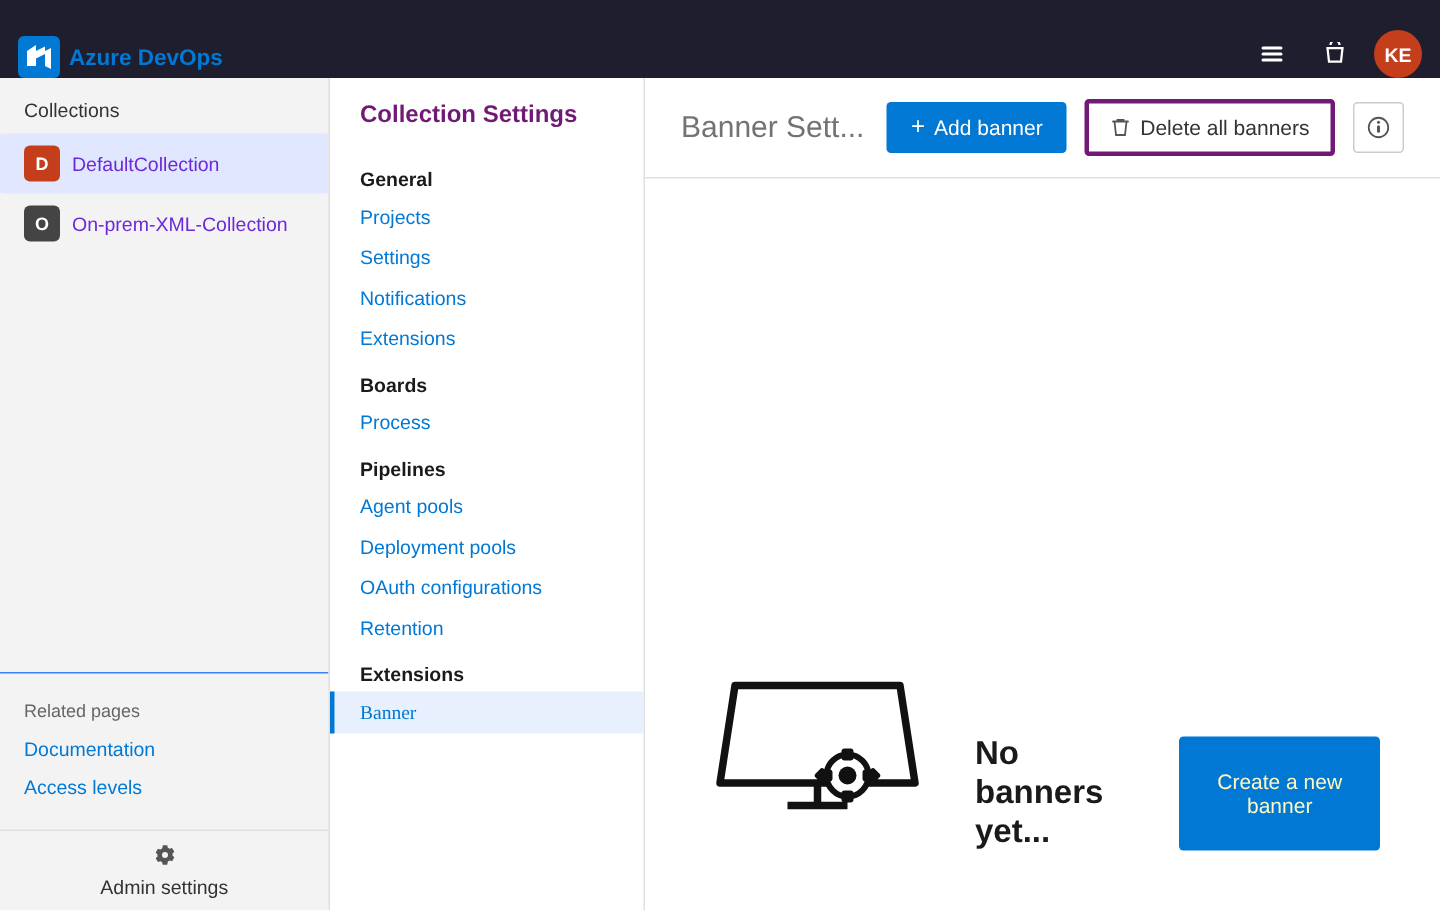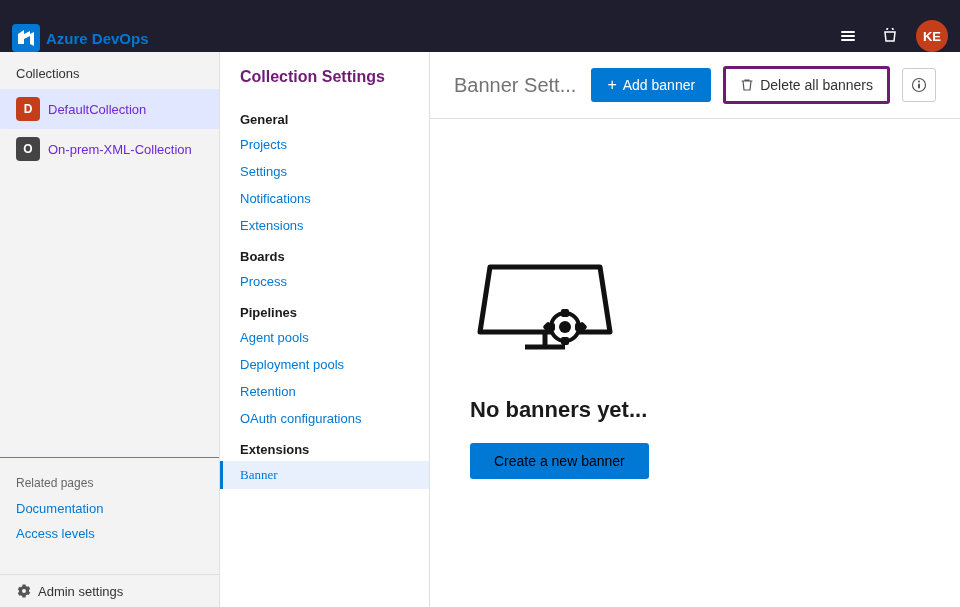--- a/index.html
+++ b/index.html
@@ -135,21 +135,22 @@
     }
     .admin-settings {
       display: flex;
       align-items: center;
       gap: 6px;
       padding: 8px 16px;
       font-size: 13px;
       color: #333;
       cursor: pointer;
       border-top: 1px solid #e0e0e0;
-      margin-top: 16px;
+      margin-top: 4px;
+      flex-direction: column;
     }
 
     
     .sidebar-settings {
       width: 210px;
       background: #fff;
       border-right: 1px solid #e0e0e0;
       flex-shrink: 0;
       overflow-y: auto;
       padding: 16px 0;
@@ -241,40 +242,39 @@
       color: #333;
       border: 1px solid #ccc;
       border-radius: 3px;
       cursor: pointer;
     }
 
     
     .empty-state {
       flex: 1;
       display: flex;
-      flex-direction: column;
-      align-items: flex-start;
+      align-items: flex-end;
       justify-content: center;
       gap: 20px;
       padding: 40px;
     }
     .empty-illustration {
       display: flex;
       align-items: center;
       justify-content: center;
     }
     .empty-text {
       font-size: 22px;
       font-weight: 700;
       color: #1a1a1a;
     }
     .btn-create-banner {
-      padding: 10px 24px;
+      padding: 22px 24px;
       background: #0078d4;
-      color: #000000;
+      color: #fef9c3;
       border: none;
       border-radius: 3px;
       font-size: 14px;
       font-weight: 500;
       cursor: pointer;
     }
   </style>
 </head>
 <body>
 
@@ -341,22 +341,22 @@
     <a class="settings-nav-item">Settings</a>
     <a class="settings-nav-item">Notifications</a>
     <a class="settings-nav-item">Extensions</a>
 
     <div class="settings-section-header">Boards</div>
     <a class="settings-nav-item">Process</a>
 
     <div class="settings-section-header">Pipelines</div>
     <a class="settings-nav-item">Agent pools</a>
     <a class="settings-nav-item">Deployment pools</a>
+    <a class="settings-nav-item">OAuth configurations</a>
     <a class="settings-nav-item">Retention</a>
-    <a class="settings-nav-item">OAuth configurations</a>
 
     <div class="settings-section-header">Extensions</div>
     <a class="settings-nav-item active">Banner</a>
   </div>
 
   <div class="content-area">
     <div class="content-header">
       <div class="content-title">Banner Sett...</div>
       <button class="btn-primary">
         <span style="font-size:16px;font-weight:300;">+</span>

